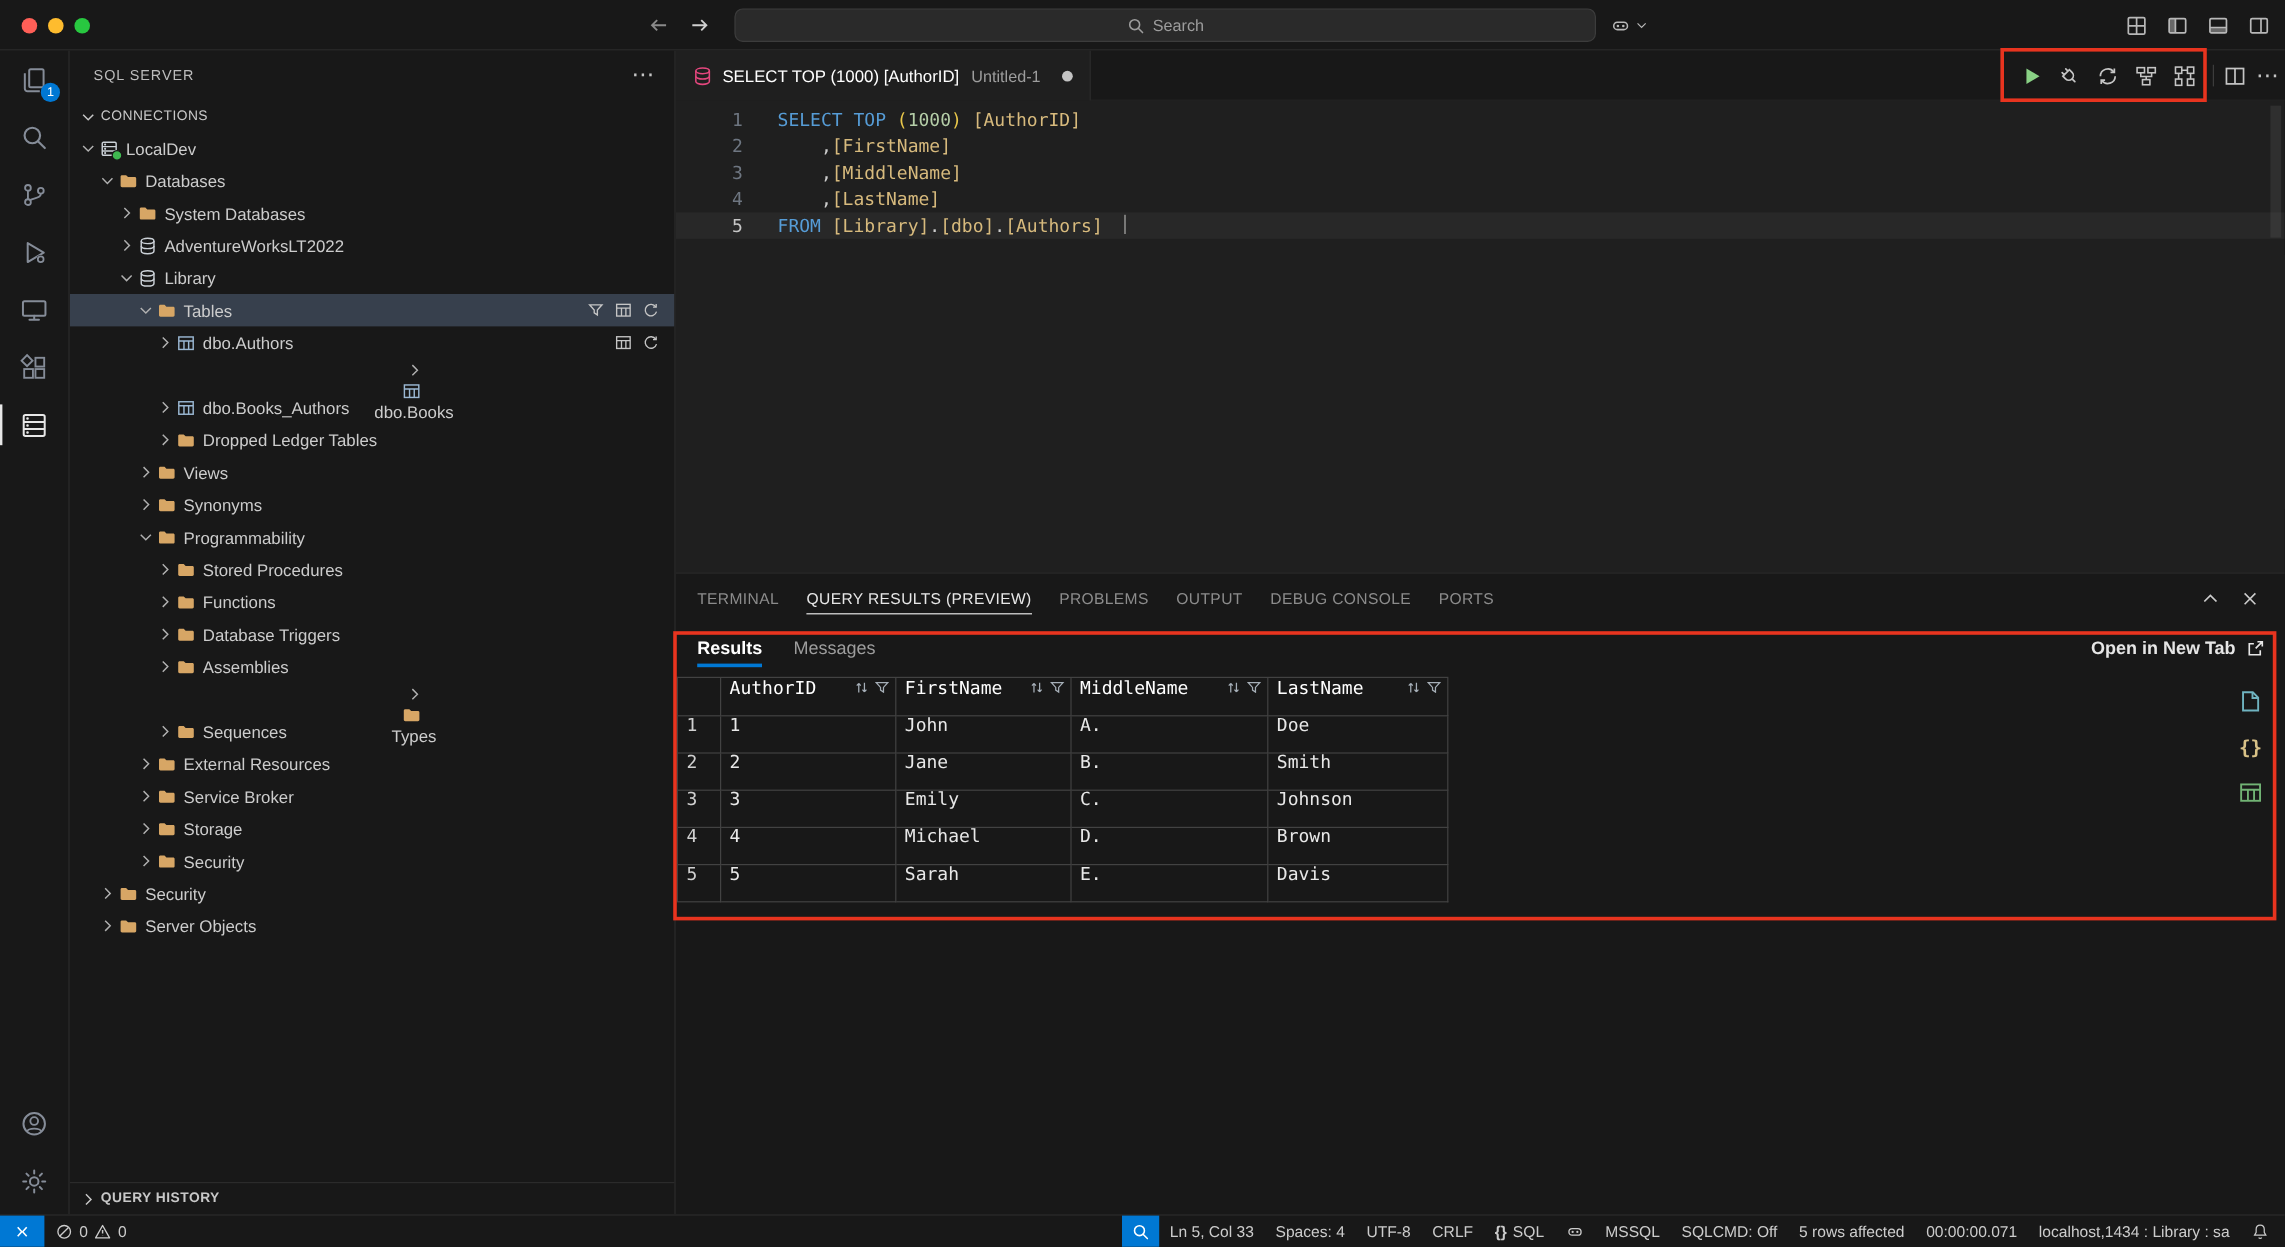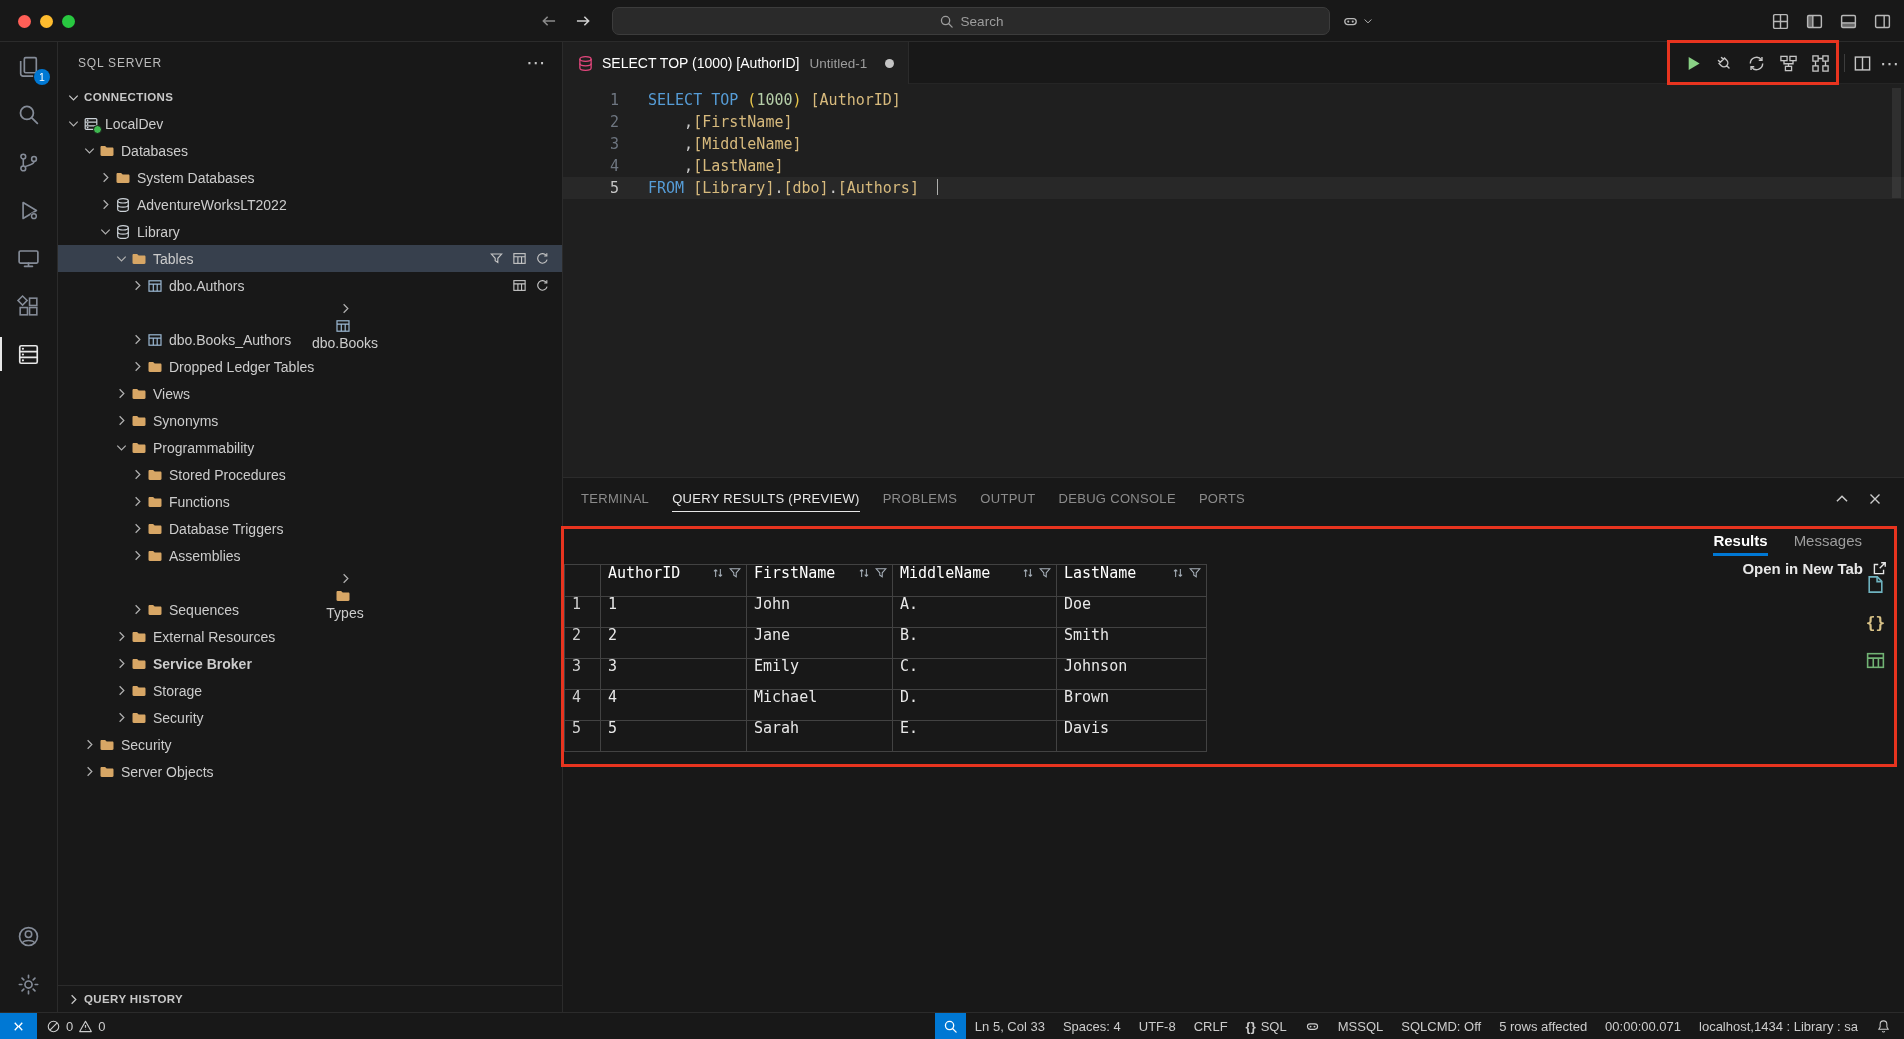--- a/index.html
+++ b/index.html
@@ -26,21 +26,21 @@
   .ab-bottom{display:flex;flex-direction:column;padding-bottom:4px;}
   .ab-item{position:relative;height:48px;display:flex;align-items:center;justify-content:center;color:#858c98;cursor:pointer;}
   .ab-item .ic{width:25px;height:25px;}
   .ab-item.active{color:#e7e7e7;}
   .ab-item.active::before{content:"";position:absolute;left:0;top:7px;bottom:7px;width:2px;background:#e7e7e7;}
   .ab-badge{position:absolute;right:7px;bottom:5px;min-width:16px;height:16px;border-radius:8px;background:#0078d4;color:#fff;font-size:10.5px;line-height:16px;text-align:center;padding:0 3px;}
   
   .sidebar{position:absolute;left:58px;top:42px;width:505px;bottom:27px;background:#181818;border-right:1px solid #2b2b2b;display:flex;flex-direction:column;z-index:3;}
   .sb-header{height:42px;flex:none;display:flex;align-items:center;padding:0 16px 0 20px;font-size:12px;letter-spacing:.8px;color:#bdbdbd;}
   .sb-more{margin-left:auto;font-size:19px;color:#c5c5c5;line-height:10px;cursor:pointer;}
-  .sb-section{height:26px;flex:none;display:flex;align-items:center;gap:3px;padding-left:8px;font-size:11.5px;font-weight:bold;letter-spacing:.4px;color:#c8c8c8;cursor:pointer;}
+  .sb-section{height:26px;flex:none;display:flex;align-items:center;gap:3px;padding-left:8px;font-size:11.5px;font-weight:normal;letter-spacing:.4px;color:#c8c8c8;cursor:pointer;}
   .sb-section .ic{width:15px;height:15px;color:#c8c8c8;}
   .tree{flex:1;overflow:hidden;}
   .tree-row{height:27px;display:flex;align-items:center;font-size:14px;color:#cccccc;cursor:pointer;}
   .tree-row.selected{background:#37404d;}
   .twisty{width:18px;height:18px;flex:none;display:flex;align-items:center;justify-content:center;color:#b0b0b0;}
   .twisty .ic{width:15px;height:15px;}
   .ticon{width:18px;height:18px;flex:none;margin-right:5px;display:flex;align-items:center;justify-content:center;position:relative;}
   .ticon .ic{width:16px;height:16px;}
   .ticon.folder{color:#d7a665;}
   .ticon.database{color:#ccd2d8;}
@@ -78,21 +78,21 @@
   .caret{display:inline-block;width:1.5px;height:16px;background:#aeafad;vertical-align:-2px;margin-left:18px;}
   .scroll-thumb{position:absolute;top:4px;right:3px;width:9px;height:110px;background:rgba(121,121,121,.18);}
   
   .panel{position:absolute;left:0;right:0;bottom:0;height:535px;background:#181818;border-top:1px solid #2b2b2b;}
   .panel-tabs{height:42px;display:flex;align-items:center;padding:0 10px 0 18px;text-align:center;}
   .ptab{margin-right:23px;font-size:13px;letter-spacing:.3px;color:#8c8c8c;height:42px;line-height:42px;position:relative;white-space:nowrap;cursor:pointer;}
   .ptab.active{color:#e7e7e7;}
   .ptab.active::after{content:"";position:absolute;left:0;right:0;bottom:8px;height:1px;background:#e7e7e7;}
   .pt-actions{margin-left:auto;display:flex;gap:15px;color:#cccccc;padding-right:10px;}
   .pt-actions .ic{width:18px;height:18px;}
-  .results-strip{height:40px;display:flex;align-items:flex-end;padding:0 16px 0 18px;flex-direction:column;}
+  .results-strip{height:40px;display:flex;align-items:center;padding:0 16px 0 18px;}
   .rtab{margin-right:26px;font-size:15px;color:#9d9d9d;height:40px;display:flex;align-items:center;position:relative;cursor:pointer;}
   .rtab.active{color:#fff;font-weight:bold;}
   .rtab.active::after{content:"";position:absolute;left:0;right:0;bottom:4px;height:3px;background:#0078d4;}
   .open-new-tab{margin-left:auto;display:flex;align-items:center;gap:8px;font-size:15px;font-weight:bold;color:#e6e6e6;cursor:pointer;}
   .open-new-tab .ic{width:17px;height:17px;}
   .grid{position:absolute;left:1px;top:86px;display:grid;grid-template-columns:36px 146px 146px 164px 150px;grid-template-rows:32px repeat(5,31px);font-family:"DejaVu Sans Mono",monospace;font-size:15px;color:#e8e8e8;border-top:1px solid #424242;border-left:1px solid #424242;}
   .gcell{border-right:1px solid #424242;border-bottom:1px solid #424242;display:flex;align-items:center;padding:0 4px 16px 7px;white-space:nowrap;overflow:hidden;}
   .ghead{color:#fff;}
   .hicons{margin-left:auto;display:flex;align-items:center;gap:3px;color:#a6afb8;}
   .hicons .ic{width:14px;height:14px;}
@@ -694,21 +694,21 @@
             <use href="#i-chev-right"></use>
           </svg>
         </span>
         <span class="ticon folder">
           <svg class="ic">
             <use href="#i-folder"></use>
           </svg>
         </span>
         <span class="tlabel">External Resources</span>
       </div>
-      <div class="tree-row" style="padding-left: 54px; font-weight: bold;">
+      <div class="tree-row" style="padding-left: 54px;">
         <span class="twisty">
           <svg class="ic">
             <use href="#i-chev-right"></use>
           </svg>
         </span>
         <span class="ticon folder">
           <svg class="ic">
             <use href="#i-folder"></use>
           </svg>
         </span>

